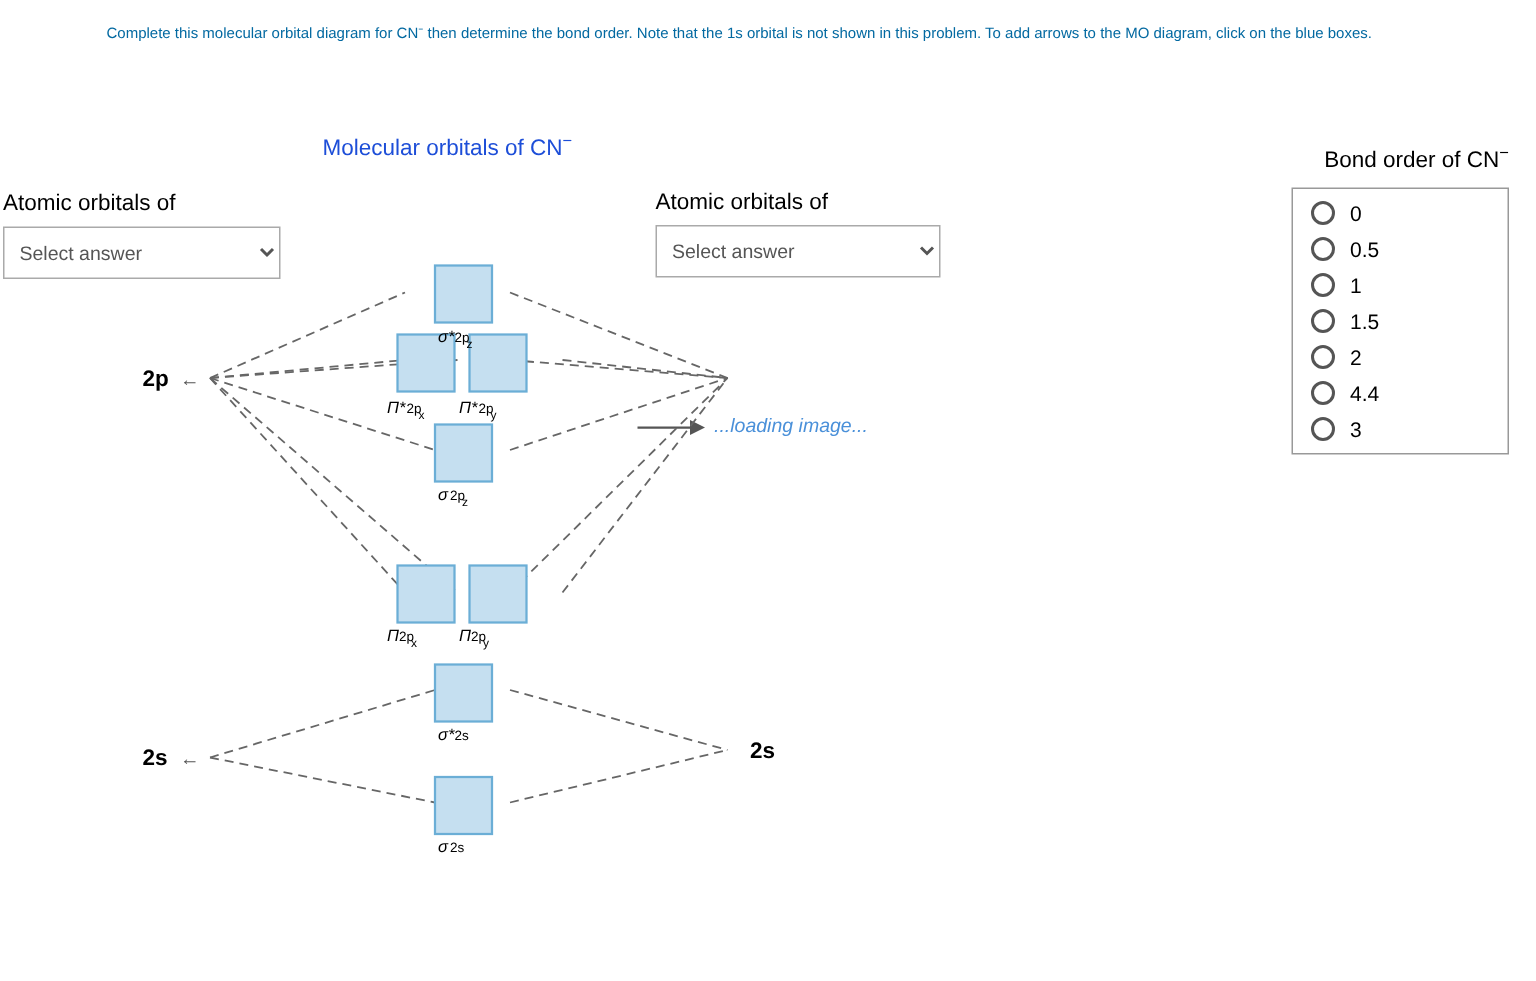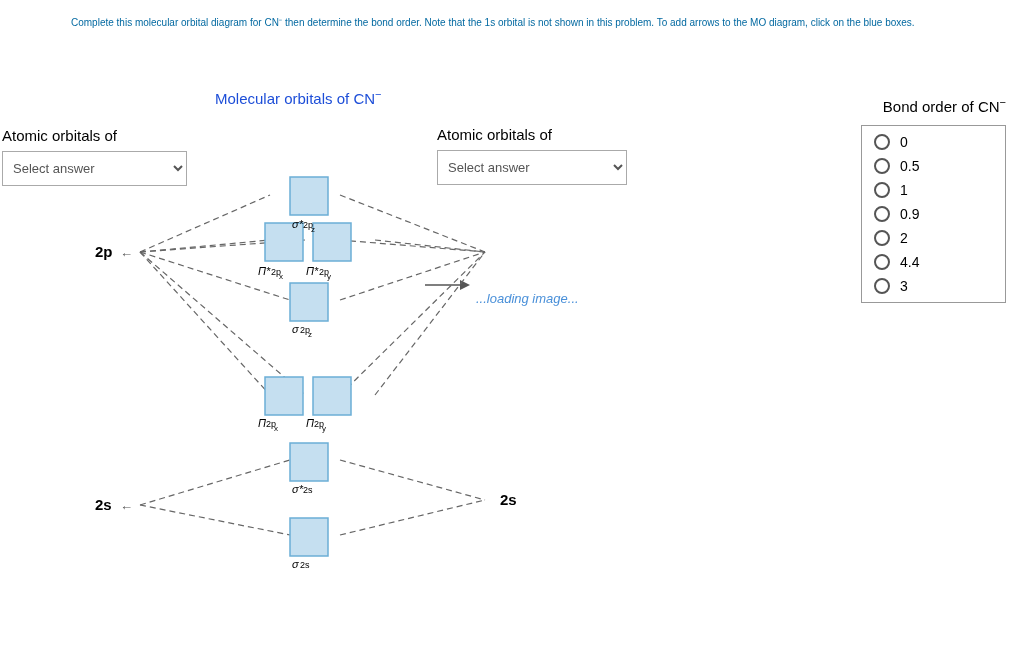--- a/index.html
+++ b/index.html
@@ -96,21 +96,21 @@
   <div class="bond-option">
     <div class="radio-circle"></div>
     <span>0.5</span>
   </div>
   <div class="bond-option">
     <div class="radio-circle"></div>
     <span>1</span>
   </div>
   <div class="bond-option">
     <div class="radio-circle"></div>
-    <span>0.9</span>
+    <span>1.5</span>
   </div>
   <div class="bond-option">
     <div class="radio-circle"></div>
     <span>2</span>
   </div>
   <div class="bond-option">
     <div class="radio-circle"></div>
     <span>4.4</span>
   </div>
   <div class="bond-option">
@@ -132,21 +132,21 @@
 <div style="position:absolute; top:126px; left:437px; font-size:15px; color:#000;">Atomic orbitals of</div>
 
 <div style="position:absolute; top:150px; left:437px; width:190px; height:35px;">
   <select>
     <option value="">Select answer</option>
     <option value="C">C</option>
     <option value="N">N</option>
   </select>
 </div>
 
-<div style="position:absolute; top:291px; left:460px; font-size:13px; color:#4a90d9; font-style:italic;margin-left:16px;">...loading image...</div>
+<div style="position:absolute; top:276px; left:460px; font-size:13px; color:#4a90d9; font-style:italic;margin-left:16px;">...loading image...</div>
 
 <svg style="position:absolute; top:270px; left:420px; width:50px; height:30px;">
   <line x1="5" y1="15" x2="45" y2="15" stroke="#555" stroke-width="1.5"></line>
   <polygon points="40,10 50,15 40,20" fill="#555"></polygon>
 </svg>
 
 <svg style="position:absolute; top:105px; left:85px; width:560px; height:540px;">
 
   <line class="dashed-line" x1="55" y1="147" x2="185" y2="90"></line>
 

